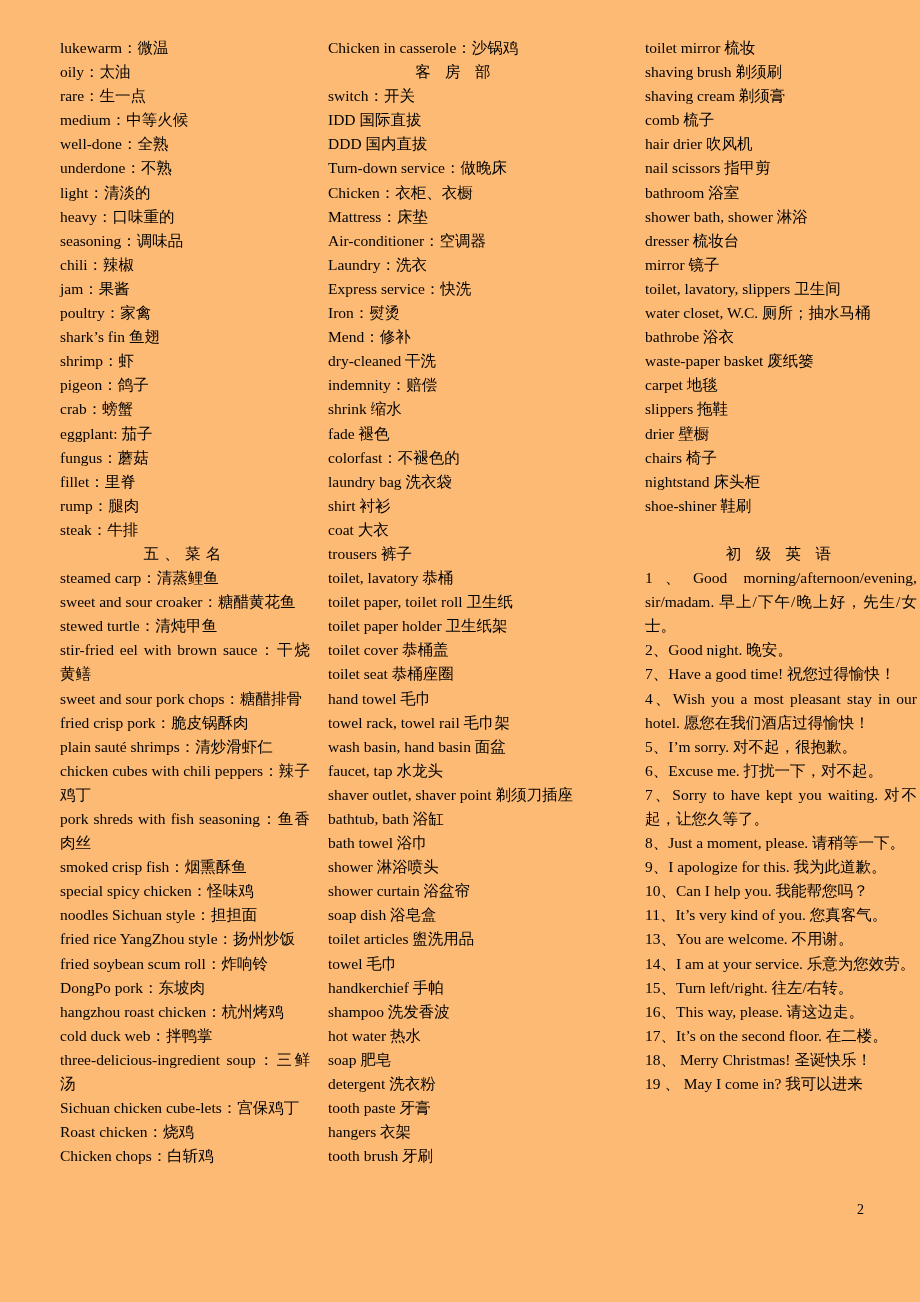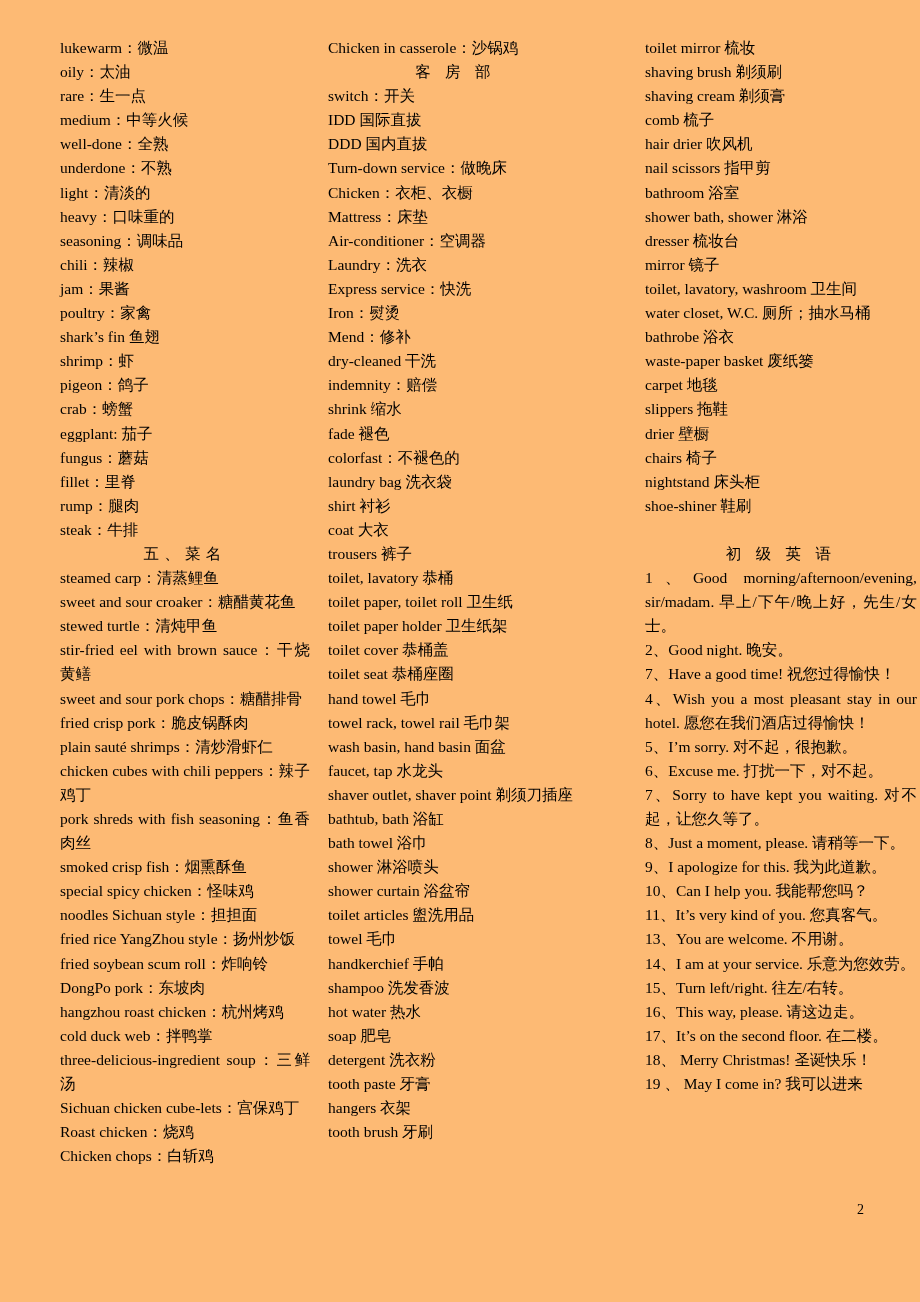--- a/index.html
+++ b/index.html
@@ -137,20 +137,21 @@
       <div class="entry one-line">toilet seat 恭桶座圈</div>
       <div class="entry one-line">hand towel 毛巾</div>
       <div class="entry one-line">towel rack, towel rail 毛巾架</div>
       <div class="entry one-line">wash basin, hand basin 面盆</div>
       <div class="entry one-line">faucet, tap 水龙头</div>
       <div class="entry">shaver outlet, shaver point 剃须刀插座</div>
       <div class="entry one-line">bathtub, bath 浴缸</div>
       <div class="entry one-line">bath towel 浴巾</div>
       <div class="entry one-line">shower 淋浴喷头</div>
       <div class="entry one-line">shower curtain 浴盆帘</div>
+      <div class="entry one-line">soap dish 浴皂盒</div>
       <div class="entry one-line">toilet articles 盥洗用品</div>
       <div class="entry one-line">towel 毛巾</div>
       <div class="entry one-line">handkerchief 手帕</div>
       <div class="entry one-line">shampoo 洗发香波</div>
       <div class="entry one-line">hot  water 热水</div>
       <div class="entry one-line">soap 肥皂</div>
       <div class="entry one-line">detergent 洗衣粉</div>
       <div class="entry one-line">tooth paste 牙膏</div>
       <div class="entry one-line">hangers 衣架</div>
       <div class="entry one-line">tooth brush 牙刷</div>
@@ -159,21 +160,21 @@
       <div class="entry one-line">toilet mirror 梳妆</div>
       <div class="entry one-line">shaving brush 剃须刷</div>
       <div class="entry one-line">shaving cream 剃须膏</div>
       <div class="entry one-line">comb 梳子</div>
       <div class="entry one-line">hair drier 吹风机</div>
       <div class="entry one-line">nail scissors 指甲剪</div>
       <div class="entry one-line">bathroom 浴室</div>
       <div class="entry one-line">shower bath, shower 淋浴</div>
       <div class="entry one-line">dresser 梳妆台</div>
       <div class="entry one-line">mirror 镜子</div>
-      <div class="entry one-line">toilet, lavatory, washroom 卫生间</div>
+      <div class="entry one-line">toilet, lavatory, slippers 卫生间</div>
       <div class="entry one-line">water closet, W.C. 厕所；抽水马桶</div>
       <div class="entry one-line">bathrobe 浴衣</div>
       <div class="entry one-line">waste-paper basket 废纸篓</div>
       <div class="entry one-line">carpet 地毯</div>
       <div class="entry one-line">slippers 拖鞋</div>
       <div class="entry one-line">drier 壁橱</div>
       <div class="entry one-line">chairs 椅子</div>
       <div class="entry one-line">nightstand 床头柜</div>
       <div class="entry one-line">shoe-shiner 鞋刷</div>
       <div class="spacer"></div>

